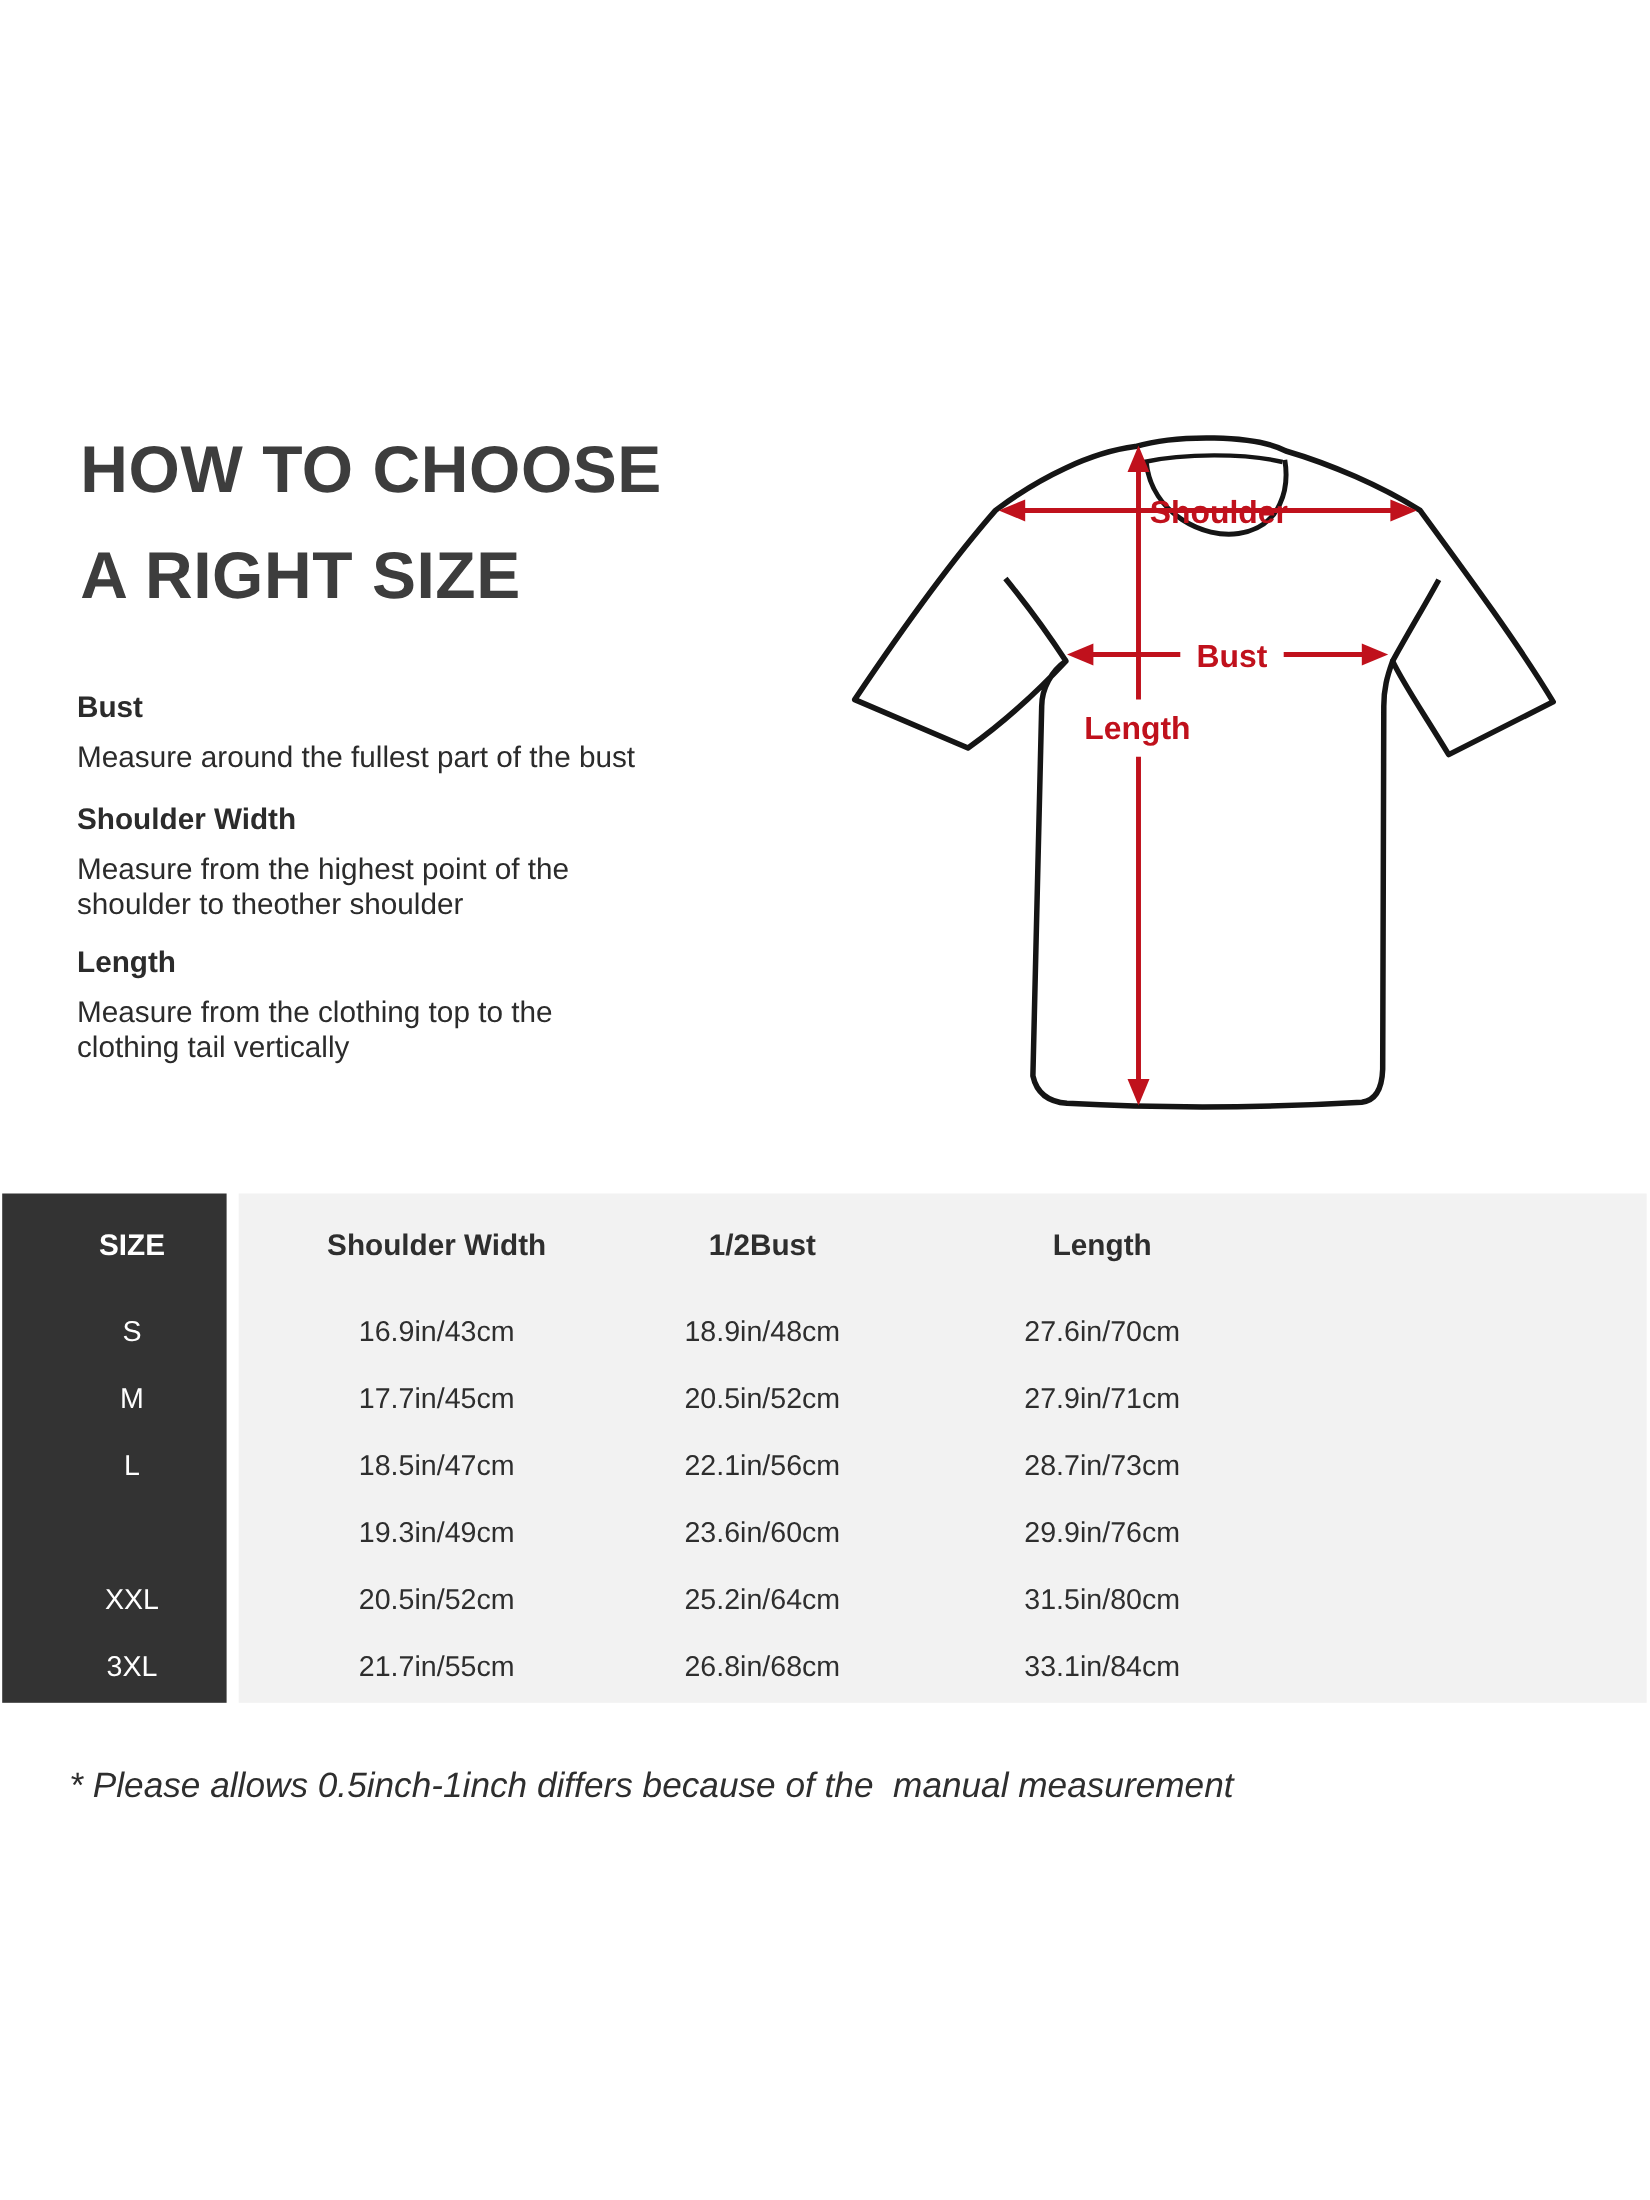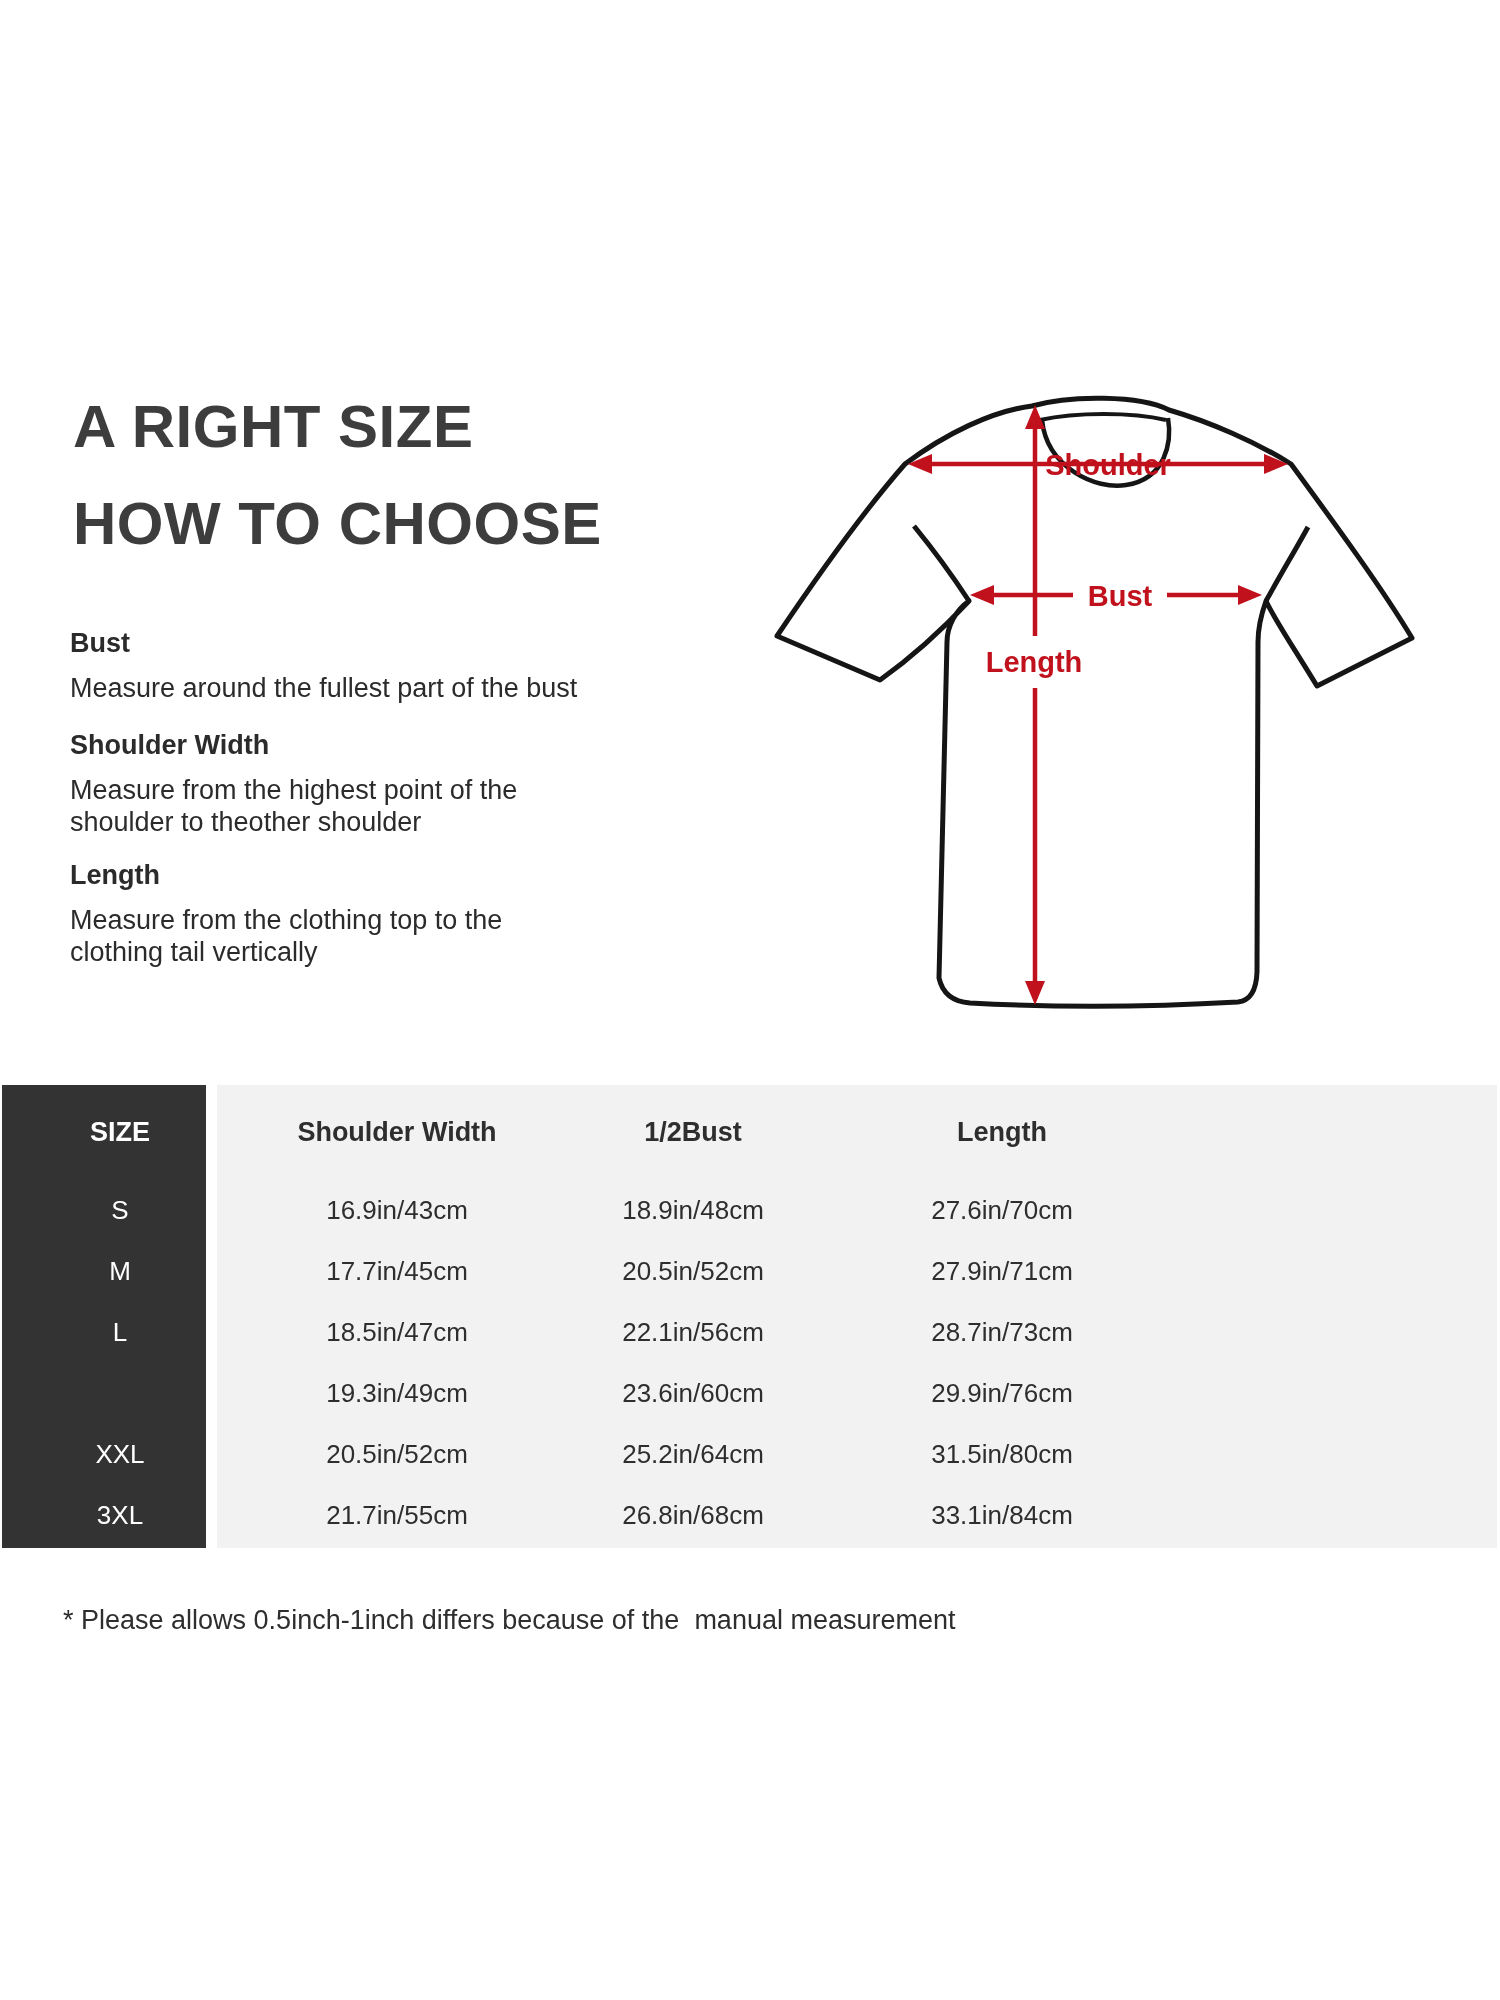--- a/index.html
+++ b/index.html
@@ -43,31 +43,31 @@
   .trow .c3{left:807px;width:386px;}
   .trow.header-row{top:0;height:95px;}
   .trow.header-row .cell{line-height:95px;font-weight:bold;font-size:27px;}
   .trow.r0{top:95px;}  .trow.r1{top:156px;} .trow.r2{top:217px;}
   .trow.r3{top:278px;} .trow.r4{top:339px;} .trow.r5{top:400px;}
   .trow.body-row{height:61px;}
   .trow.body-row .cell{line-height:61px;}
   
   .footnote{
     position:absolute;left:63px;top:1605px;
-    font-size:27px;color:#2e2e2e;white-space:pre;
+    font-size:32px;color:#2e2e2e;white-space:pre;font-style:italic;
   }
 </style>
 </head>
 <body>
 
 <div class="page">
 
   <div class="title">
+    <div>HOW TO CHOOSE</div>
     <div>A RIGHT SIZE</div>
-    <div>HOW TO CHOOSE</div>
   </div>
 
   <div class="instr" id="instr-0">
     <h3>Bust</h3>
     <p>Measure around the fullest part of the bust</p>
   </div>
   <div class="instr" id="instr-1">
     <h3>Shoulder Width</h3>
     <p><span>Measure from the highest point of the</span><br><span>shoulder to theother shoulder</span></p>
   </div>

